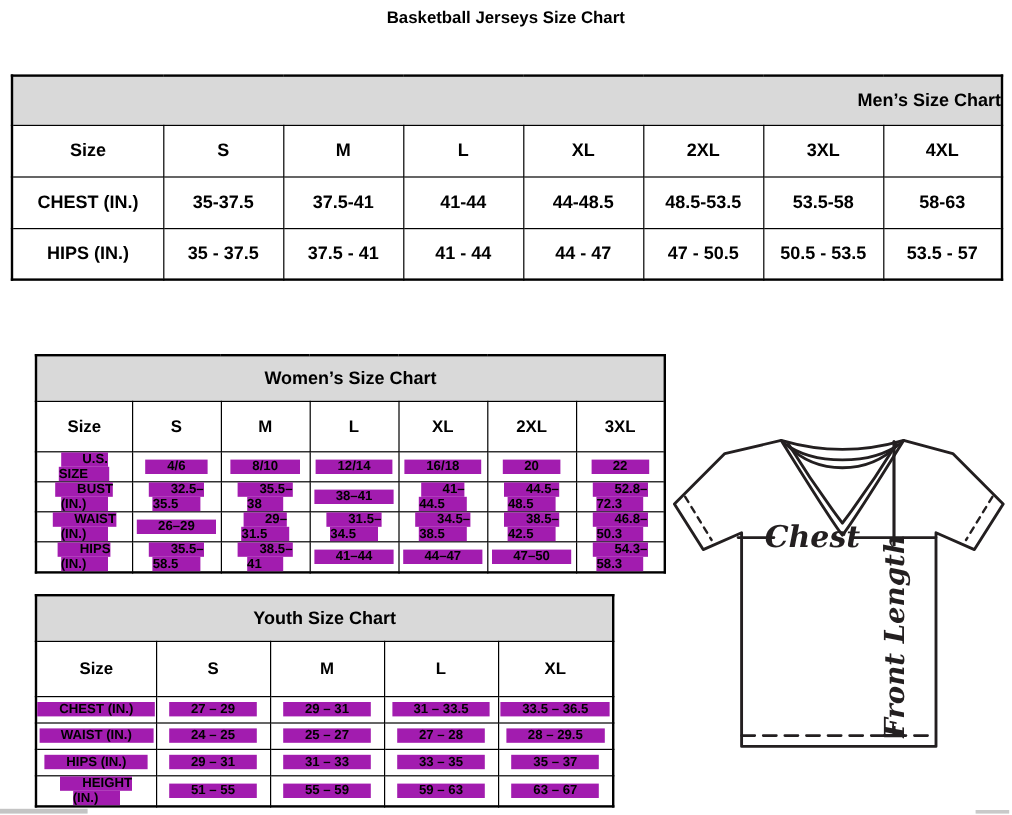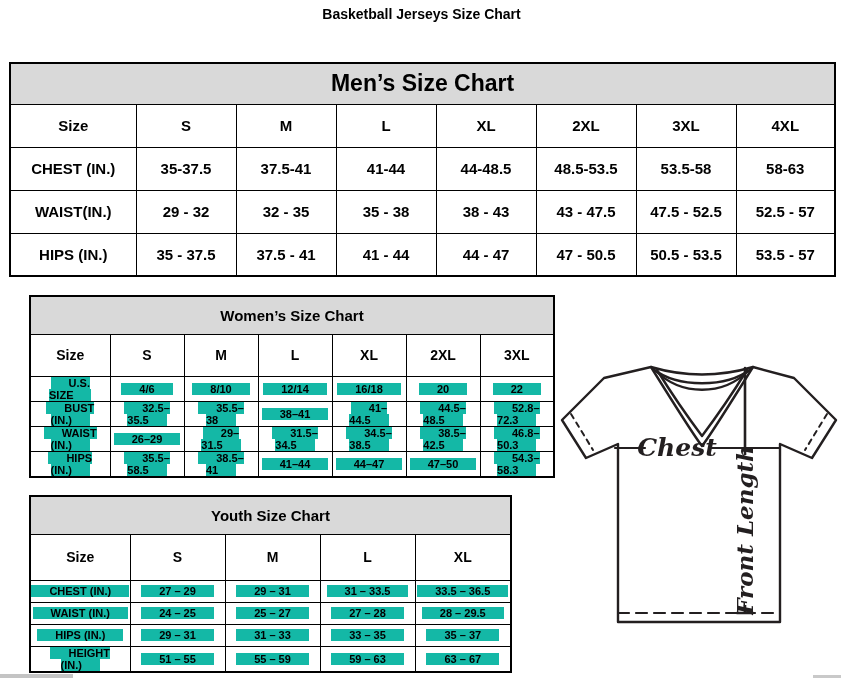--- a/index.html
+++ b/index.html
@@ -12,33 +12,33 @@
     font-size:14px;font-weight:bold;letter-spacing:0px;color:#000;
   }
   table.size-table{
     position:absolute;border-collapse:collapse;table-layout:fixed;
     background:#fff;text-align:center;color:#000;border:2px solid #000;
   }
   table.size-table td{border:1px solid #000;vertical-align:middle;padding:0;font-weight:bold;}
   tr.band td{background:#d9d9d9;}
   
   #mens{left:9px;top:62px;width:825px;font-size:15px;}
-  #mens tr.band{height:41px;} #mens tr.band td{font-size:23px;}
+  #mens tr.band{height:41px;} #mens tr.band td{font-size:15px;text-align:right;}
   #mens tr.colhead{height:43px;} #mens tr.datarow{height:43px;}
   
   #womens{left:29px;top:295px;width:524px;font-size:11px;}
   #womens tr.band{height:38px;} #womens tr.band td{font-size:15px;}
   #womens tr.colhead{height:42px;font-size:14px;}
   #womens tr.datarow{height:21px;}
   
   #youth{left:29px;top:495px;width:481px;font-size:11px;}
   #youth tr.band{height:38px;} #youth tr.band td{font-size:15px;margin-left:37px;}
   #youth tr.colhead{height:46px;font-size:14px;}
   #youth tr.datarow{height:22px;}
-  .hl{background:#14b8a6;padding:0 18px;}
+  .hl{background:#a21caf;padding:0 18px;}
   
   #jersey{position:absolute;left:556px;top:362px;}
   
   .hscroll-thumb{position:absolute;left:0;top:674px;width:73px;height:4px;background:#c4c4c4;}
   .hscroll-frag{position:absolute;left:813px;top:675px;width:28px;height:3px;background:#c9c9c9;}
 </style>
 </head>
 <body>
 
 <div class="title">Basketball Jerseys Size Chart</div>
@@ -72,30 +72,20 @@
     <td>CHEST (IN.)</td>
     <td>35-37.5</td>
     <td>37.5-41</td>
     <td>41-44</td>
     <td>44-48.5</td>
     <td>48.5-53.5</td>
     <td>53.5-58</td>
     <td>58-63</td>
   </tr>
   <tr class="datarow">
-    <td>WAIST(IN.)</td>
-    <td>29 - 32</td>
-    <td>32 - 35</td>
-    <td>35 - 38</td>
-    <td>38 - 43</td>
-    <td>43 - 47.5</td>
-    <td>47.5 - 52.5</td>
-    <td>52.5 - 57</td>
-  </tr>
-  <tr class="datarow">
     <td>HIPS (IN.)</td>
     <td>35 - 37.5</td>
     <td>37.5 - 41</td>
     <td>41 - 44</td>
     <td>44 - 47</td>
     <td>47 - 50.5</td>
     <td>50.5 - 53.5</td>
     <td>53.5 - 57</td>
   </tr>
 </tbody>

